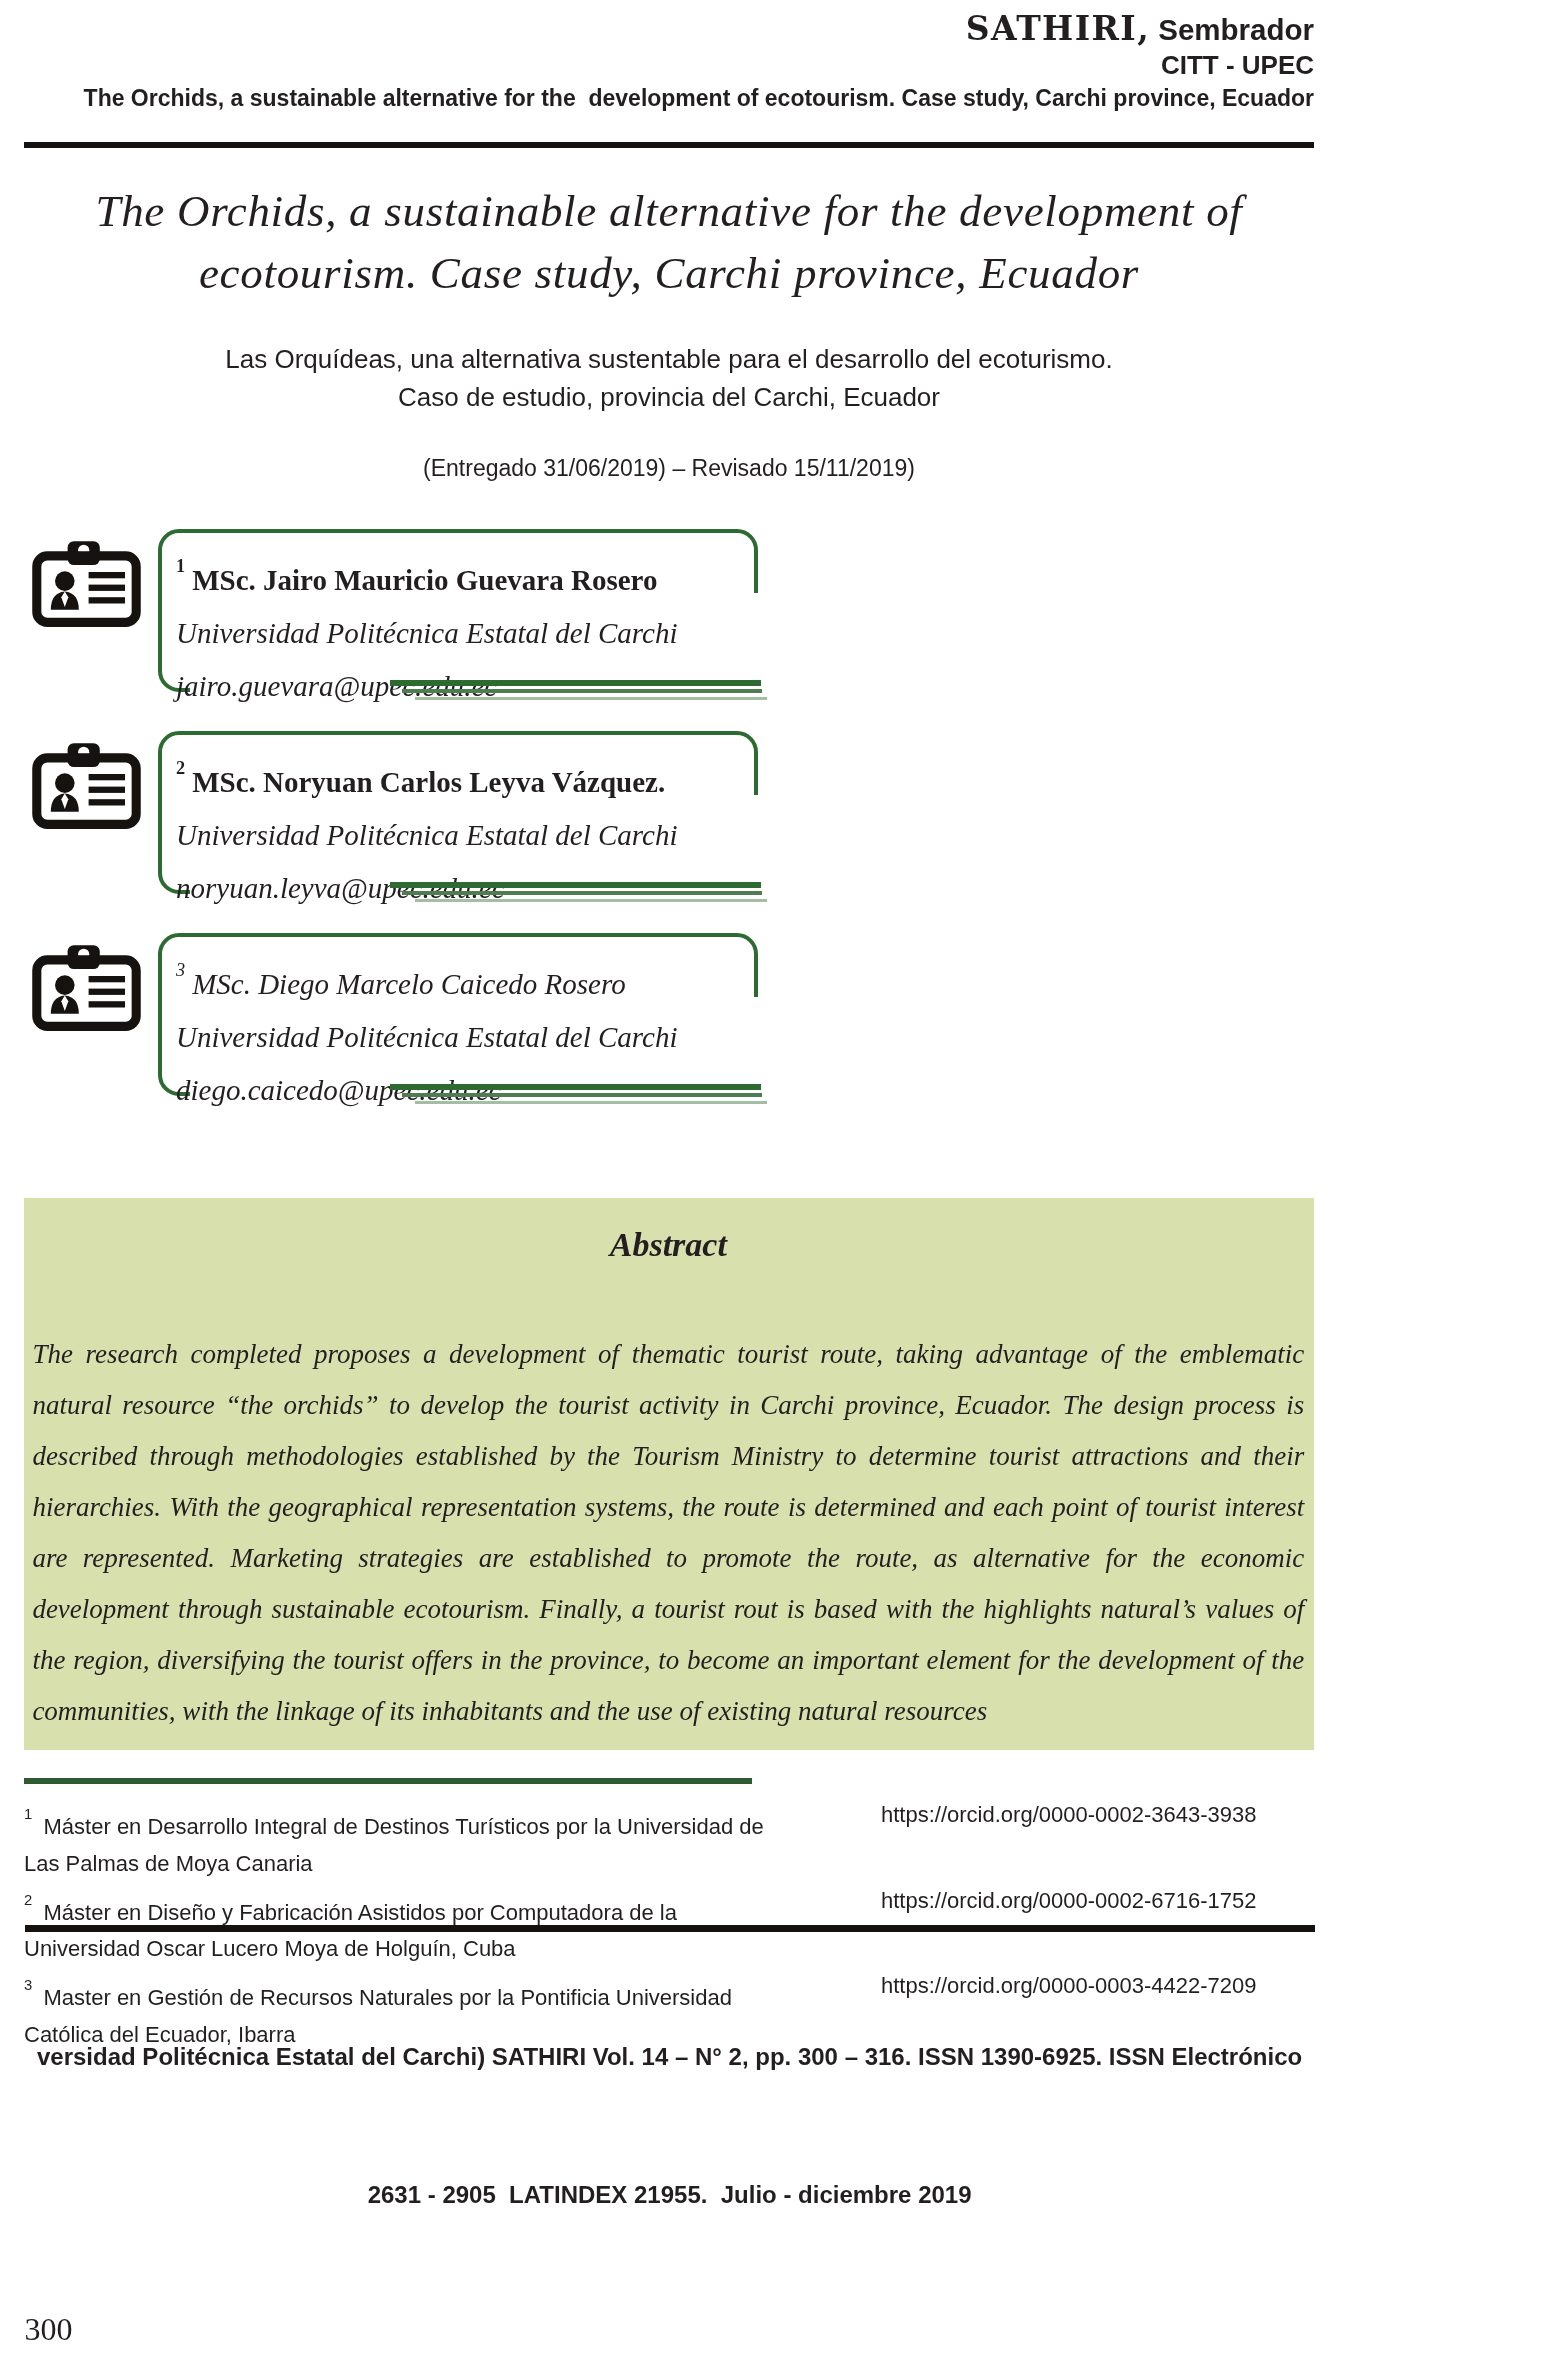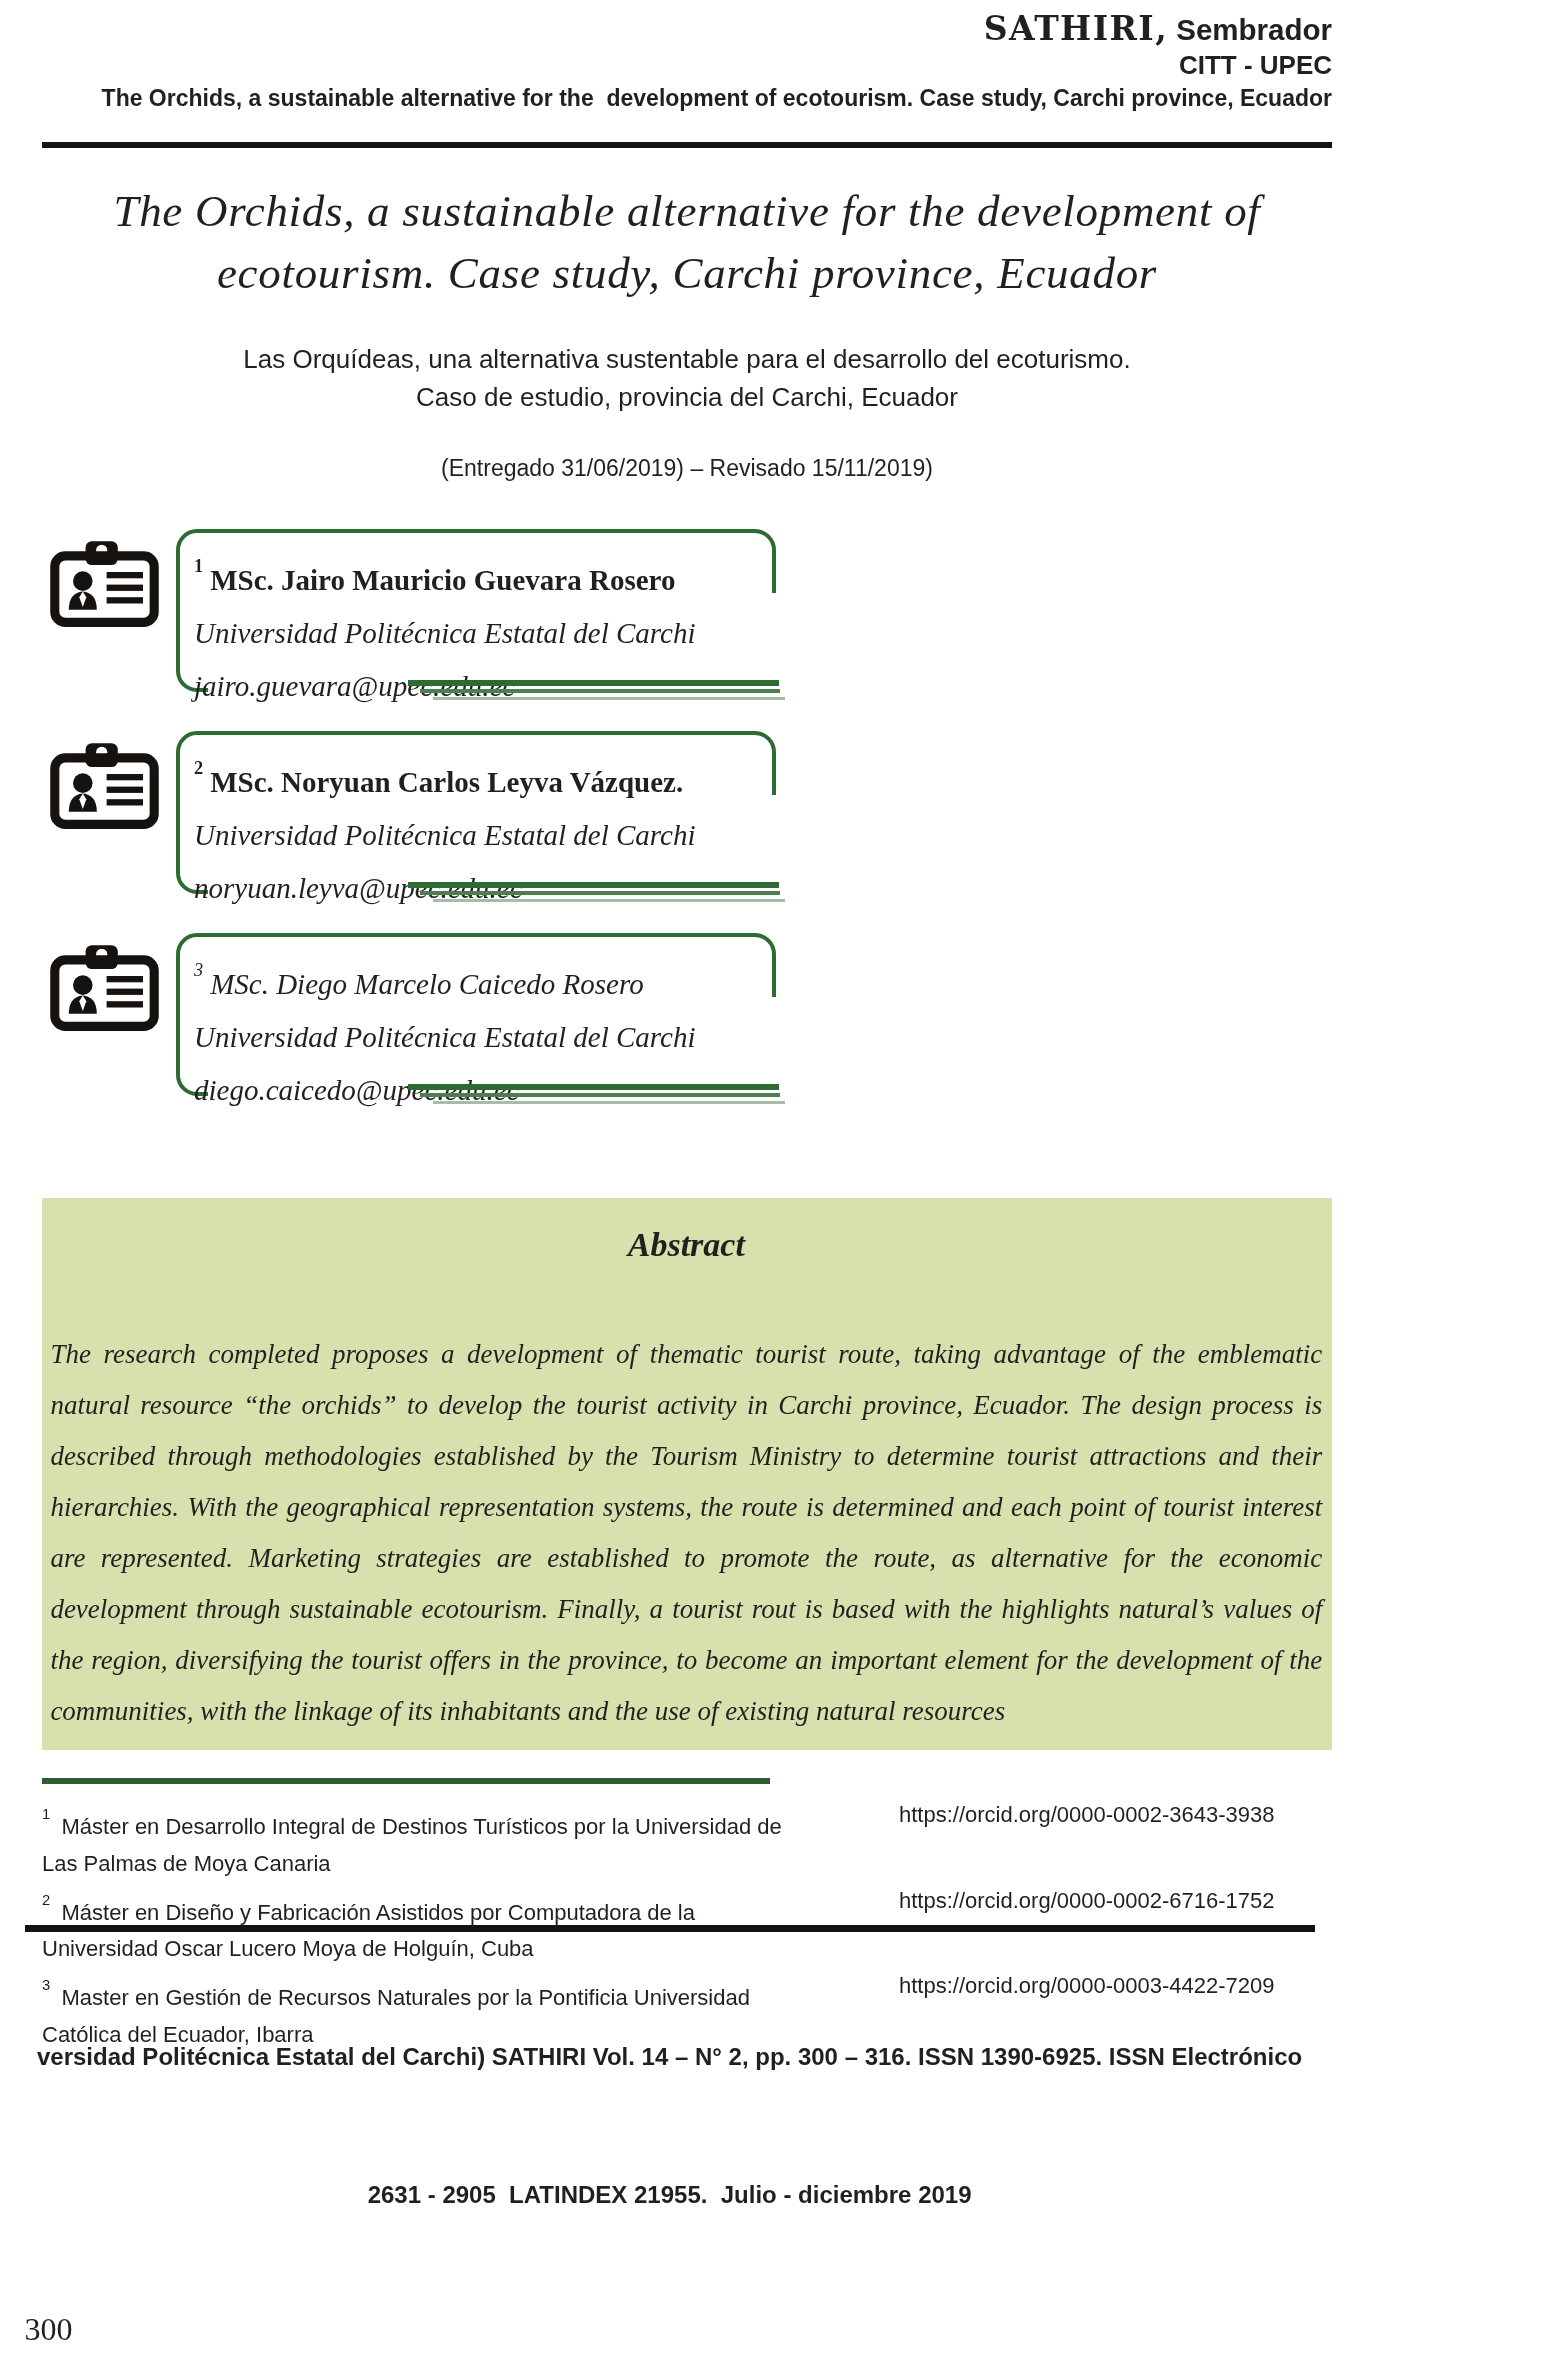--- a/index.html
+++ b/index.html
@@ -13,21 +13,21 @@
   }
   html,body{margin:0;padding:0;background:#ffffff;}
   .page{
     position:relative;
     width:1564px;height:2354px;
     background:#fff;
     overflow:hidden;
     color:var(--text);
     font-family:"Liberation Sans",sans-serif;
   }
-  .content{position:relative;margin-left:42px;width:1290px;}
+  .content{position:relative;margin-left:24px;width:1290px;}
 
   
   .masthead{padding-top:9.8px;text-align:right;line-height:1.18;}
   .journal-name{
     font-family:"DejaVu Serif",serif;
     font-size:33px;font-weight:700;letter-spacing:1.4px;
   }
   .journal-subtitle{font-size:29.5px;font-weight:700;}
   .org-line{font-size:26px;font-weight:700;margin-top:1.4px;}
   .running-head{

